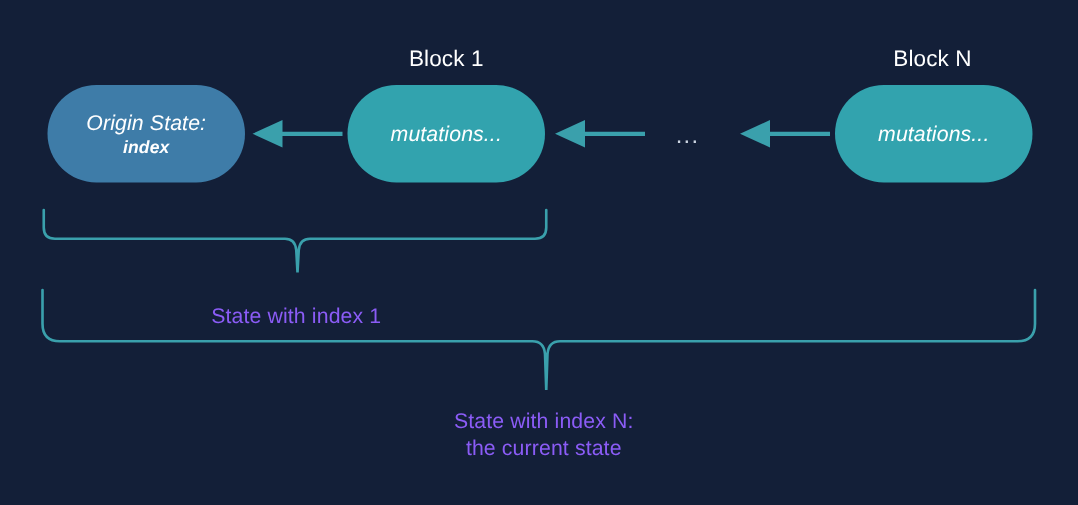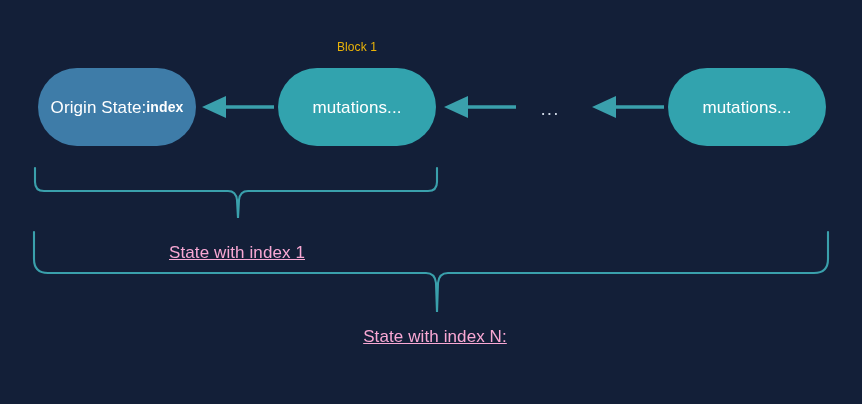--- a/index.html
+++ b/index.html
@@ -23,27 +23,28 @@
     position: absolute;
     left: 0;
     top: 0;
     width: 862px;
     height: 404px;
     pointer-events: none;
   }
   .node {
     position: absolute;
     display: flex;
-    flex-direction: row;
+    flex-direction: column;
     align-items: center;
     justify-content: center;
     border-radius: 40px;
     color: #ffffff;
     text-align: center;
     box-sizing: border-box;
+    font-style: italic;
   }
   .node .line1 {
     font-size: 17px;
     line-height: 21px;
     font-weight: 400;
     letter-spacing: 0.1px;
   }
   .node .line2 {
     font-size: 14px;
     line-height: 17px;
@@ -66,22 +67,22 @@
   }
   #blockN-node {
     left: 668px;
     top: 68px;
     width: 158px;
     height: 78px;
     background: #32a3ae;
   }
   .block-caption {
     position: absolute;
-    color: #eab308;
-    font-size: 12px;
+    color: #ffffff;
+    font-size: 18px;
     line-height: 20px;
     text-align: center;
     width: 160px;
     letter-spacing: 0.1px;
   }
   #block1-caption {
     left: 277px;
     top: 37px;
   }
   #blockN-caption {
@@ -94,26 +95,25 @@
     top: 99px;
     width: 60px;
     text-align: center;
     color: #cdd6e3;
     font-size: 19px;
     line-height: 20px;
     letter-spacing: 1px;
   }
   .bracket-label {
     position: absolute;
-    color: #f9a8d4;
+    color: #8b5cf6;
     text-align: center;
     font-size: 17px;
     line-height: 22px;
     letter-spacing: 0.1px;
-    text-decoration: underline;
   }
   #label-index1 {
     left: 137px;
     top: 242px;
     width: 200px;
   }
   #label-indexN {
     left: 315px;
     top: 326px;
     width: 240px;
@@ -174,22 +174,24 @@
     <span class="line2">index</span>
   </div>
 
   <div class="block-caption" id="block1-caption">Block 1</div>
   <div class="node" id="block1-node">
     <span class="line1">mutations...</span>
   </div>
 
   <div class="ellipsis">...</div>
 
+  <div class="block-caption" id="blockN-caption">Block N</div>
   <div class="node" id="blockN-node">
     <span class="line1">mutations...</span>
   </div>
 
   <div class="bracket-label" id="label-index1">State with index 1</div>
   <div class="bracket-label" id="label-indexN">
     <span class="ln">State with index N:</span>
+    <span class="ln">the current state</span>
   </div>
 
 </div>
 
 </body></html>

